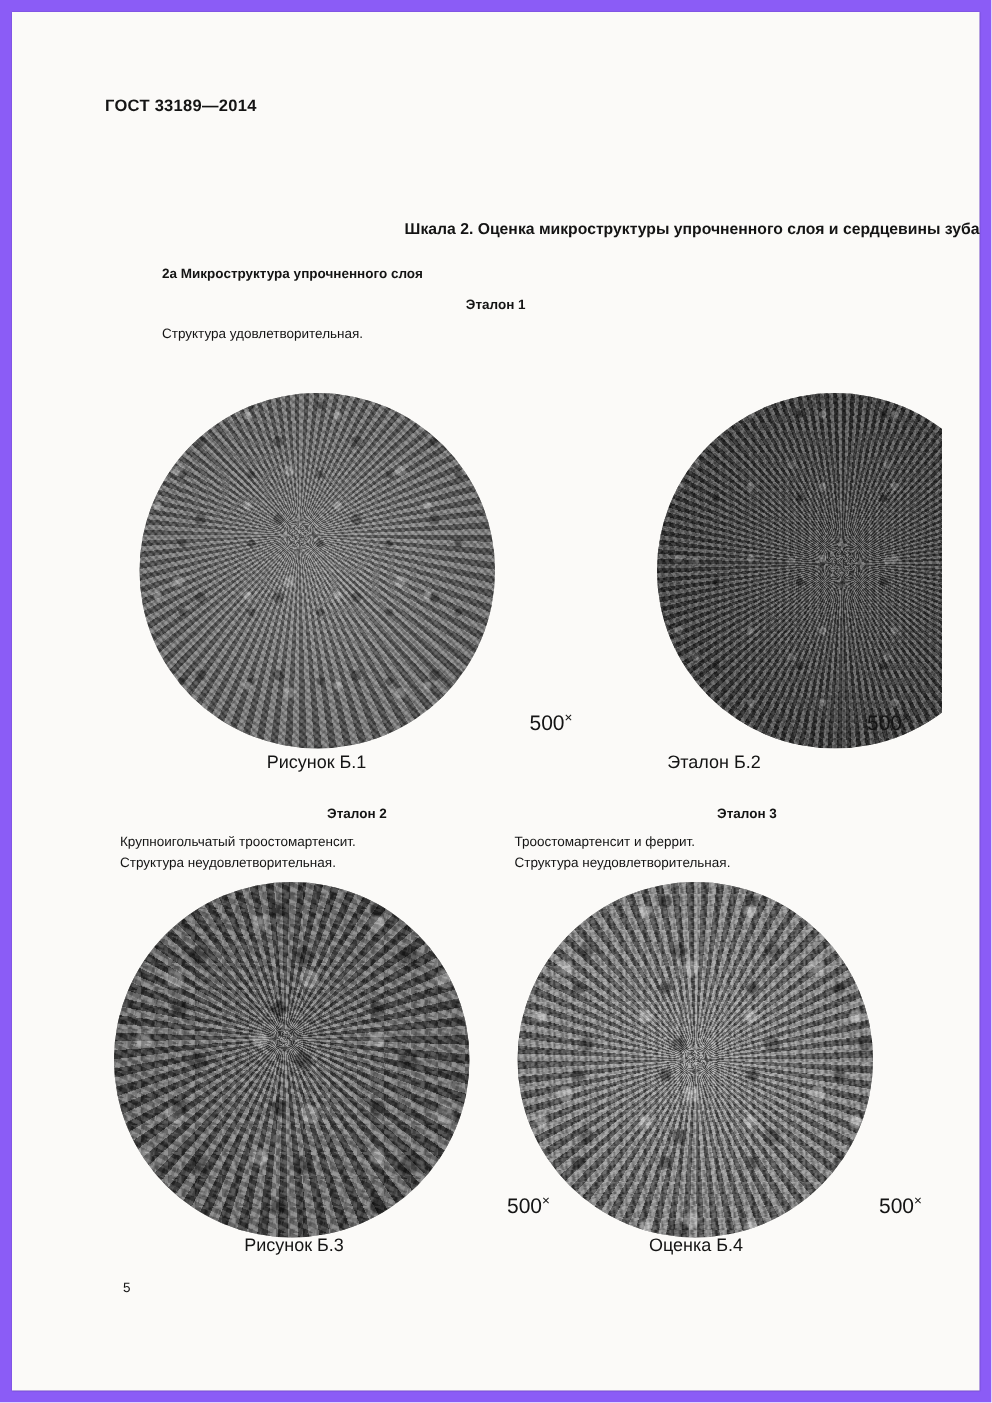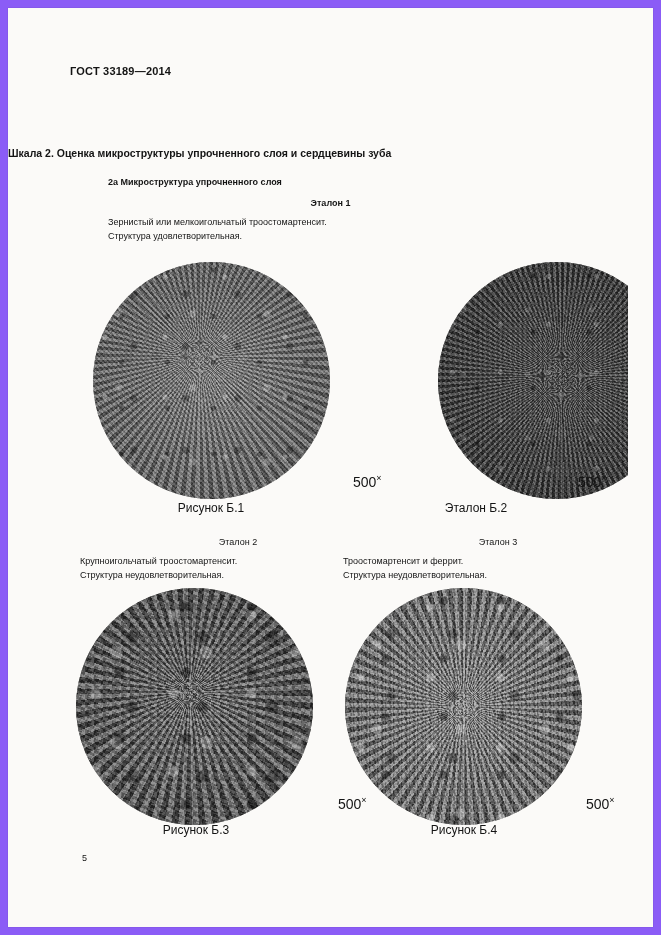--- a/index.html
+++ b/index.html
@@ -45,21 +45,21 @@
     font-size: 9px;
     font-weight: bold;
     line-height: 13px;
     color: #141414;
   }
   .scale-title {
     position: absolute;
     left: 0;
     top: 139px;
     width: 645px;
-    text-align: left;
+    text-align: right;
     font-size: 10.5px;
     font-weight: bold;
     color: #141414;
   }
   .section-label {
     position: absolute;
     left: 100px;
     top: 169px;
     font-size: 9px;
     font-weight: bold;
@@ -85,21 +85,21 @@
   }
   .etalon-row2 {
     position: absolute;
     top: 529px;
     width: 645px;
     height: 14px;
   }
   .etalon-row2 .col {
     position: absolute;
     font-size: 9px;
-    font-weight: normal;
+    font-weight: bold;
     color: #141414;
   }
   .etalon-row2 .col.left { left: 140px; width: 180px; text-align: center; }
   .etalon-row2 .col.right { left: 400px; width: 180px; text-align: center; }
   .desc-row2 {
     position: absolute;
     top: 546px;
     width: 645px;
   }
   .desc-row2 .d {
@@ -154,21 +154,20 @@
     <div class="std-header">ГОСТ 33189—2014</div>
 
 
     <div class="scale-title">Шкала 2. Оценка микроструктуры упрочненного слоя и сердцевины зуба</div>
 
     <div class="section-label">2а Микроструктура упрочненного слоя</div>
 
     <div class="etalon-1">Эталон 1</div>
 
     <div class="desc-1">
-      <div>Зернистый или мелкоигольчатый троостомартенсит.</div>
       <div>Структура удовлетворительная.</div>
     </div>
 
     <div class="micro" style="left:85px; top:254px; width:237px; height:237px; background:#6f6f6f;">
       <div class="grain" style="background-image:
              radial-gradient(circle at 20% 25%, rgba(255,255,255,0.30) 0 2px, transparent 3px),
              radial-gradient(circle at 62% 18%, rgba(0,0,0,0.35) 0 2px, transparent 3px),
              radial-gradient(circle at 35% 70%, rgba(255,255,255,0.22) 0 3px, transparent 4px),
              radial-gradient(circle at 78% 62%, rgba(0,0,0,0.30) 0 3px, transparent 4px),
              repeating-conic-gradient(from 10deg at 45% 40%, rgba(0,0,0,0.22) 0 2deg, rgba(255,255,255,0.16) 2deg 4deg),
@@ -239,18 +238,18 @@
              radial-gradient(circle at 74% 74%, rgba(0,0,0,0.30) 0 4px, transparent 6px),
              repeating-conic-gradient(from 22deg at 50% 50%, rgba(0,0,0,0.24) 0 2.5deg, rgba(255,255,255,0.22) 2.5deg 5deg),
              repeating-linear-gradient(75deg, rgba(0,0,0,0.22) 0 2px, rgba(255,255,255,0.20) 2px 5px),
              repeating-linear-gradient(160deg, rgba(0,0,0,0.16) 0 2px, rgba(255,255,255,0.14) 2px 4px),
              radial-gradient(circle at 50% 50%, rgba(255,255,255,0.12), rgba(0,0,0,0.34));
              background-size: 70px 70px, 58px 58px, 84px 84px, 62px 62px, 100% 100%, 8px 8px, 6px 6px, 100% 100%;"></div>
     </div>
     <div class="mag" style="left:578px; top:787px;">
       <span>500</span><sup>×</sup>
     </div>
-    <div class="fig-caption" style="left:366px; top:815px;">Рисунок Б.4</div>
+    <div class="fig-caption" style="left:366px; top:815px;">Оценка Б.4</div>
 
     <div class="page-number">5</div>
 
   </div>
 </div>
 
 </body></html>

